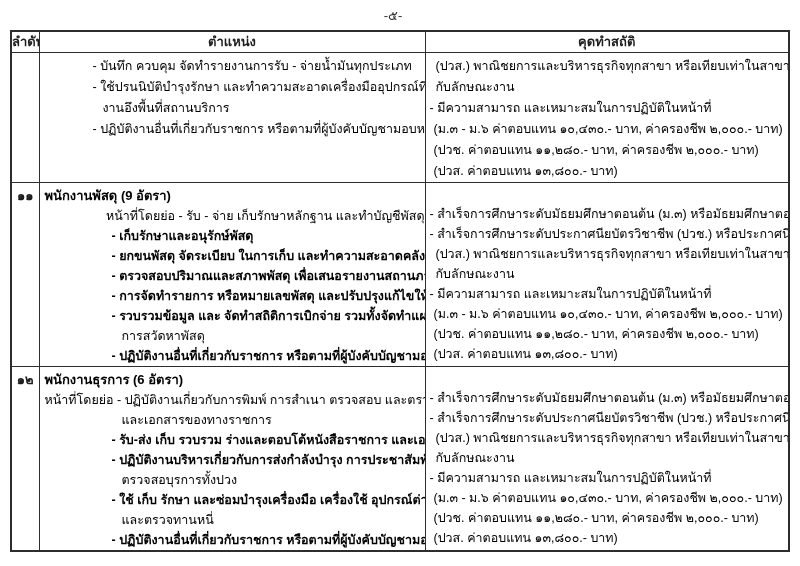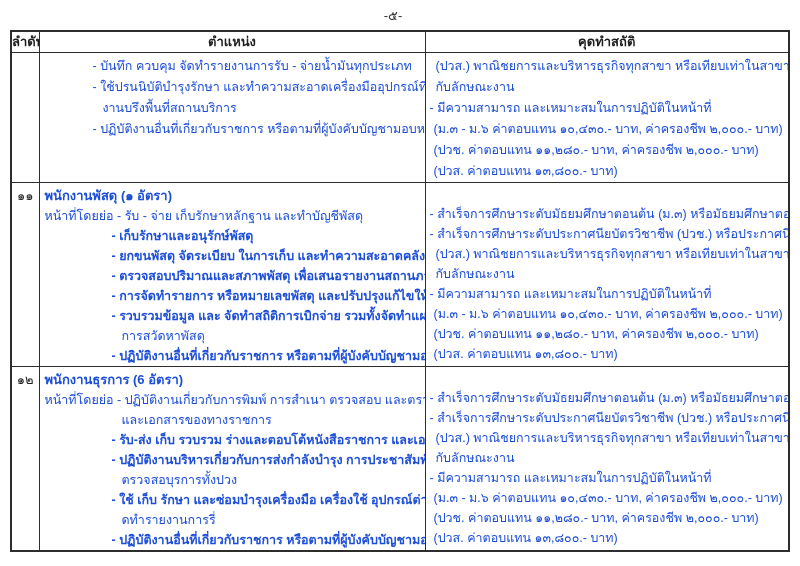--- a/index.html
+++ b/index.html
@@ -25,33 +25,33 @@
     text-align:center;color:#1d1d1d;white-space:nowrap;
   }
   tr.ra{height:129px;}
   tr.rb{height:181px;}
   tr.rc{height:183px;margin-top:35px;}
   .cell{padding-top:3px;width:100%;height:100%;box-sizing:border-box;overflow:hidden;}
   .cell.offset{padding-top:21px;}
   .cell.ra-pitch .ln{line-height:21px;}
   .ln{
     line-height:20px;font-size:12.5px;white-space:nowrap;overflow:hidden;
-    color:#1d4ed8;
+    color:#000000;
   }
   .ln.title{font-weight:bold;padding-left:5px;font-size:13px;}
-  .ln.intro{padding-left:5px;}
+  .ln.intro{padding-left:5px;text-align:right;}
   .ln.b1{padding-left:53px;}
   .ln.c1{padding-left:63px;}
   .ln.b2{padding-left:72px;font-weight:bold;}
   .ln.c2{padding-left:82px;}
   .colq .ln{padding-left:4px;}
   .colq .ln.rc{padding-left:10px;}
   .colq .ln.rp{padding-left:8px;}
   .no{
-    text-align:center;font-weight:normal;font-size:13px;line-height:20px;
+    text-align:center;font-weight:bold;font-size:13px;line-height:20px;
     padding-top:3px;color:#1d1d1d;
   }
 </style>
 </head>
 <body>
 
 <div class="page">
   <div class="pageno">-๕-</div>
 
   <table class="doc">
@@ -70,21 +70,21 @@
     <tbody>
 
       <tr class="ra">
         <td>
           <div class="no"></div>
         </td>
         <td>
           <div class="cell ra-pitch">
             <div class="ln b1">- บันทึก ควบคุม จัดทำรายงานการรับ - จ่ายน้ำมันทุกประเภท</div>
             <div class="ln b1">- ใช้ปรนนิบัติบำรุงรักษา และทำความสะอาดเครื่องมืออุปกรณ์ที่เกี่ยวข้อง</div>
-            <div class="ln c1">งานบรึงพื้นที่สถานบริการ</div>
+            <div class="ln c1">งานอึงพื้นที่สถานบริการ</div>
             <div class="ln b1">- ปฏิบัติงานอื่นที่เกี่ยวกับราชการ หรือตามที่ผู้บังคับบัญชามอบหมาย</div>
           </div>
         </td>
         <td class="colq">
           <div class="cell ra-pitch">
             <div class="ln rc">(ปวส.) พาณิชยการและบริหารธุรกิจทุกสาขา หรือเทียบเท่าในสาขาวิชาที่เกี่ยวข้อง</div>
             <div class="ln rc">กับลักษณะงาน</div>
             <div class="ln">- มีความสามารถ และเหมาะสมในการปฏิบัติในหน้าที่</div>
             <div class="ln rp">(ม.๓ - ม.๖ ค่าตอบแทน ๑๐,๔๓๐.- บาท, ค่าครองชีพ ๒,๐๐๐.- บาท)</div>
             <div class="ln rp">(ปวช. ค่าตอบแทน ๑๑,๒๘๐.- บาท, ค่าครองชีพ ๒,๐๐๐.- บาท)</div>
@@ -92,21 +92,21 @@
           </div>
         </td>
       </tr>
 
       <tr class="rb">
         <td>
           <div class="no">๑๑</div>
         </td>
         <td>
           <div class="cell">
-            <div class="ln title">พนักงานพัสดุ (๑ อัตรา)</div>
+            <div class="ln title">พนักงานพัสดุ (9 อัตรา)</div>
             <div class="ln intro">หน้าที่โดยย่อ - รับ - จ่าย เก็บรักษาหลักฐาน และทำบัญชีพัสดุ</div>
             <div class="ln b2">- เก็บรักษาและอนุรักษ์พัสดุ</div>
             <div class="ln b2">- ยกขนพัสดุ จัดระเบียบ ในการเก็บ และทำความสะอาดคลัง</div>
             <div class="ln b2">- ตรวจสอบปริมาณและสภาพพัสดุ เพื่อเสนอรายงานสถานภาพ</div>
             <div class="ln b2">- การจัดทำรายการ หรือหมายเลขพัสดุ และปรับปรุงแก้ไขให้ทันสมัย</div>
             <div class="ln b2">- รวบรวมข้อมูล และ จัดทำสถิติการเบิกจ่าย รวมทั้งจัดทำแผนเพื่อเป็นข้อมูล</div>
             <div class="ln c2">การสวัดหาพัสดุ</div>
             <div class="ln b2">- ปฏิบัติงานอื่นที่เกี่ยวกับราชการ หรือตามที่ผู้บังคับบัญชามอบหมาย</div>
           </div>
         </td>
@@ -130,21 +130,21 @@
         </td>
         <td>
           <div class="cell">
             <div class="ln title">พนักงานธุรการ (6 อัตรา)</div>
             <div class="ln intro">หน้าที่โดยย่อ - ปฏิบัติงานเกี่ยวกับการพิมพ์ การสำเนา ตรวจสอบ และตรวจทานหนังสือราชการ</div>
             <div class="ln c2">และเอกสารของทางราชการ</div>
             <div class="ln b2">- รับ-ส่ง เก็บ รวบรวม ร่างและตอบโต้หนังสือราชการ และเอกสารของทางราชการ</div>
             <div class="ln b2">- ปฏิบัติงานบริหารเกี่ยวกับการส่งกำลังบำรุง การประชาสัมพันธ์ การสวัสดิการ</div>
             <div class="ln c2">ตรวจสอบุรการทั้งปวง</div>
             <div class="ln b2">- ใช้ เก็บ รักษา และซ่อมบำรุงเครื่องมือ เครื่องใช้ อุปกรณ์ต่าง ๆ ที่เกี่ยวข้อง</div>
-            <div class="ln c2">ดทำรายงานการรี่</div>
+            <div class="ln c2">และตรวจทานหนี่</div>
             <div class="ln b2">- ปฏิบัติงานอื่นที่เกี่ยวกับราชการ หรือตามที่ผู้บังคับบัญชามอบหมาย</div>
           </div>
         </td>
         <td class="colq">
           <div class="cell offset">
             <div class="ln">- สำเร็จการศึกษาระดับมัธยมศึกษาตอนต้น (ม.๓) หรือมัธยมศึกษาตอนปลาย (ม.๖)</div>
             <div class="ln">- สำเร็จการศึกษาระดับประกาศนียบัตรวิชาชีพ (ปวช.) หรือประกาศนียบัตรวิชาชีพชั้นสูง</div>
             <div class="ln rc">(ปวส.) พาณิชยการและบริหารธุรกิจทุกสาขา หรือเทียบเท่าในสาขาวิชาที่เกี่ยวข้อง</div>
             <div class="ln rc">กับลักษณะงาน</div>
             <div class="ln">- มีความสามารถ และเหมาะสมในการปฏิบัติในหน้าที่</div>

